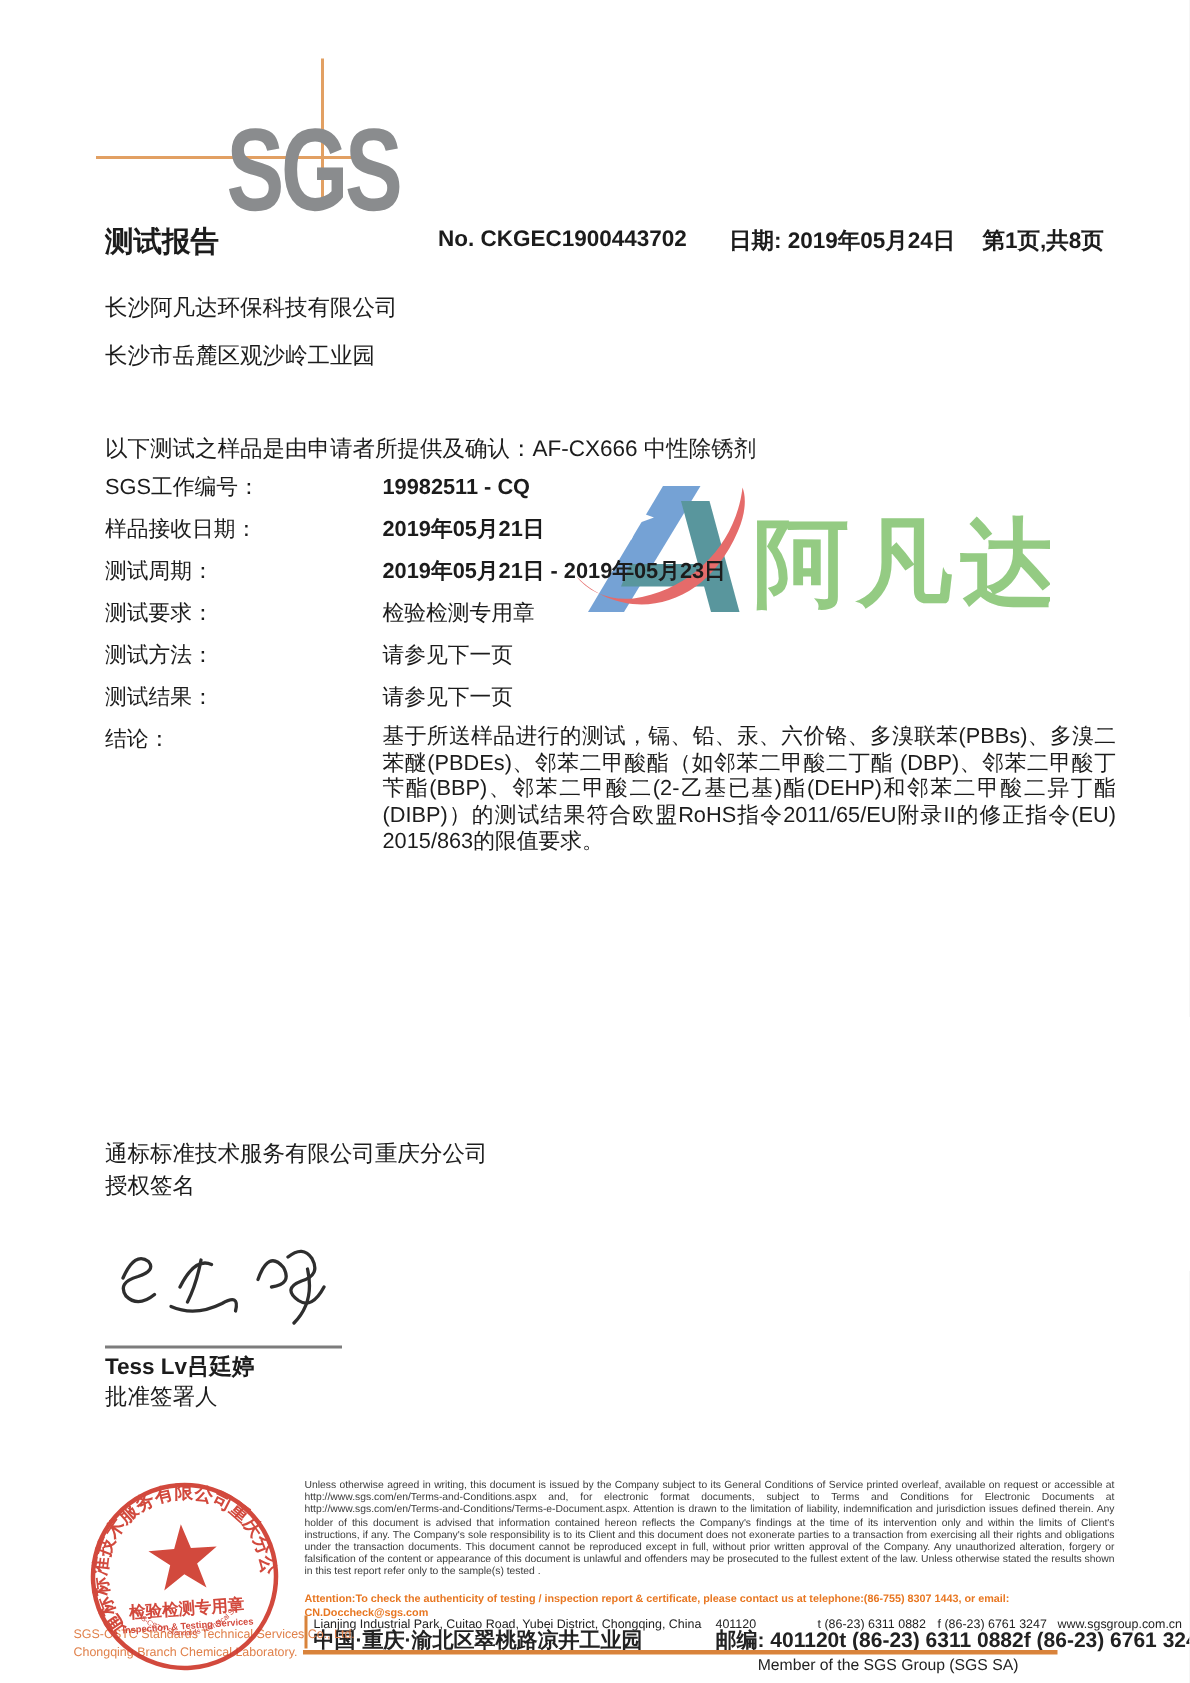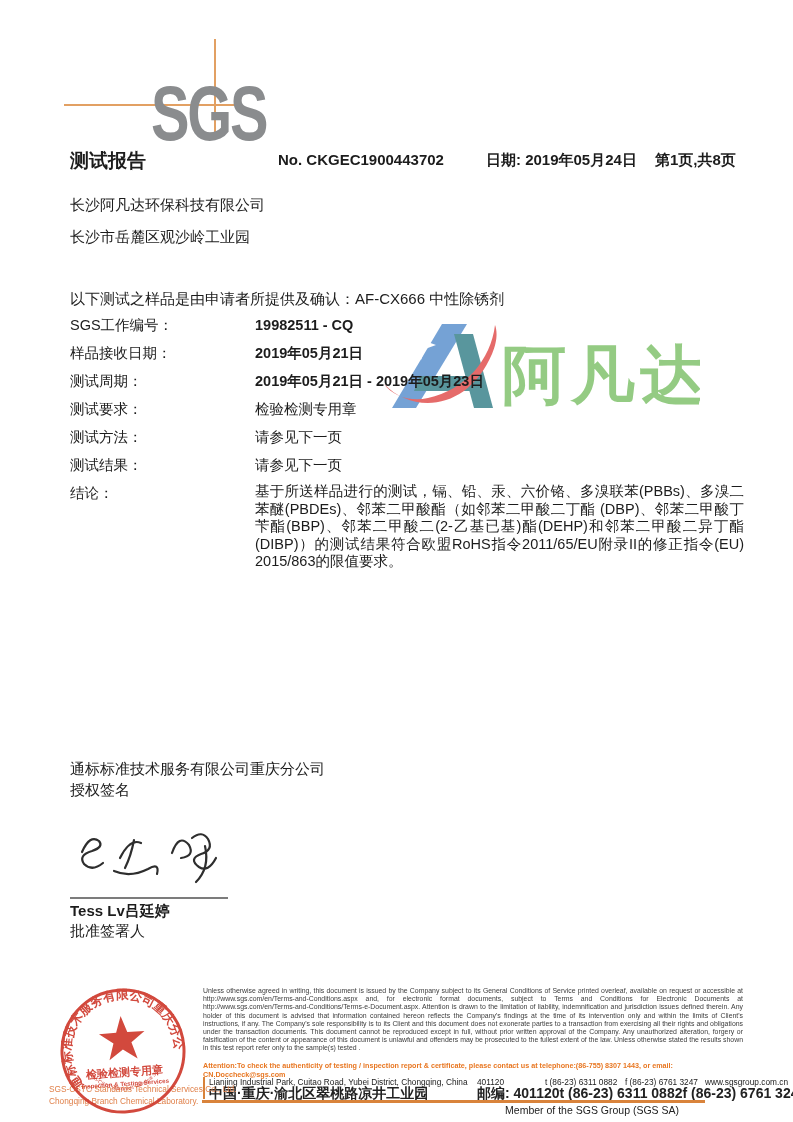--- a/index.html
+++ b/index.html
@@ -8,21 +8,21 @@
 
   
   .sgs-logo { position:absolute; left:63px; top:38px; width:190px; height:100px; }
   .sgs-text { position:absolute; left:88px; top:40px; font-size:78px; font-weight:bold; color:#8a8c8e;
               letter-spacing:-3px; line-height:70px; transform:scaleX(0.74); transform-origin:left top; }
   .cross-v { position:absolute; left:151px; top:1px; width:2px; height:96px; background:#e2a063; }
   .cross-h { position:absolute; left:1px; top:66px; width:174px; height:2px; background:#e2a063; }
 
   
   .hdr-title   { position:absolute; left:70px;  top:148px; font-size:19px; font-weight:bold; }
-  .hdr-no      { position:absolute; left:278px; top:151px; font-size:15px; font-weight:bold; }
+  .hdr-no      { position:absolute; left:292px; top:151px; font-size:15px; font-weight:bold; }
   .hdr-date    { position:absolute; left:486px; top:151px; font-size:15px; font-weight:bold; }
   .hdr-page    { position:absolute; left:655px; top:151px; font-size:15px; font-weight:bold; }
 
   .applicant-name { position:absolute; left:70px; top:196px; font-size:15px; }
   .applicant-addr { position:absolute; left:70px; top:228px; font-size:15px; }
 
   .sample-line { position:absolute; left:70px; top:290px; font-size:15px; width:600px; }
 
   
   .fields { position:absolute; left:70px; top:315px; width:674px; z-index:2; }

